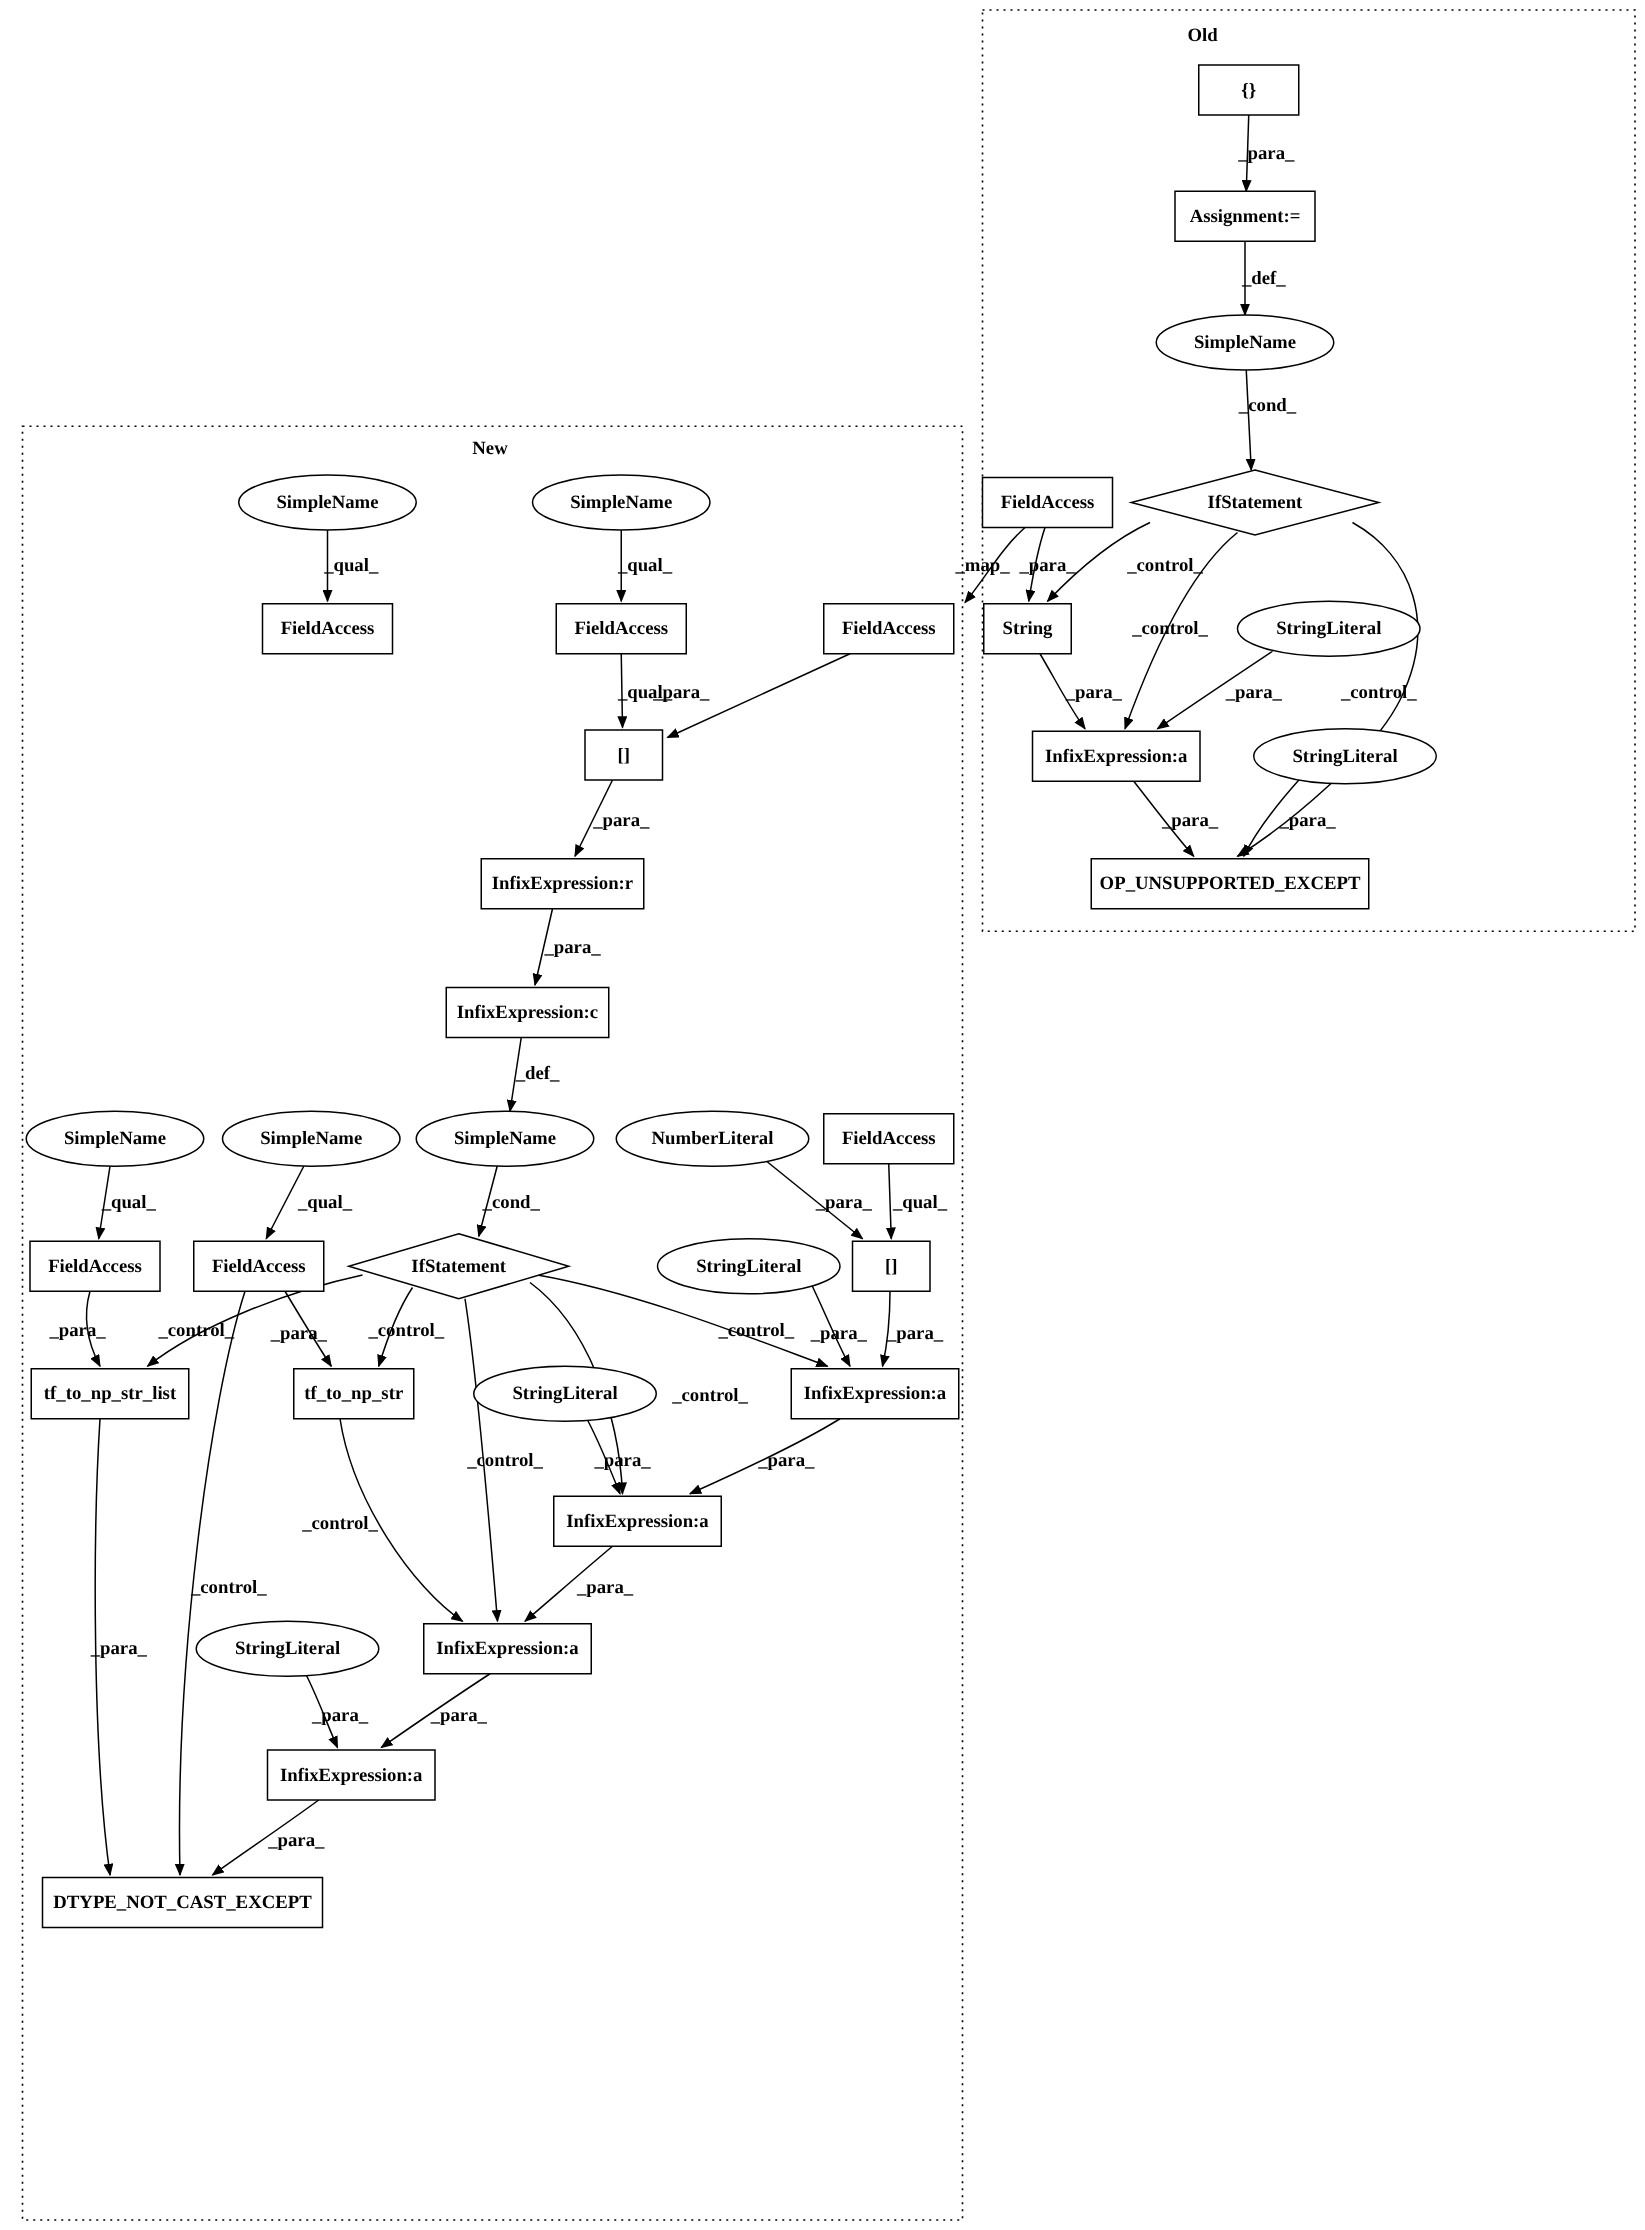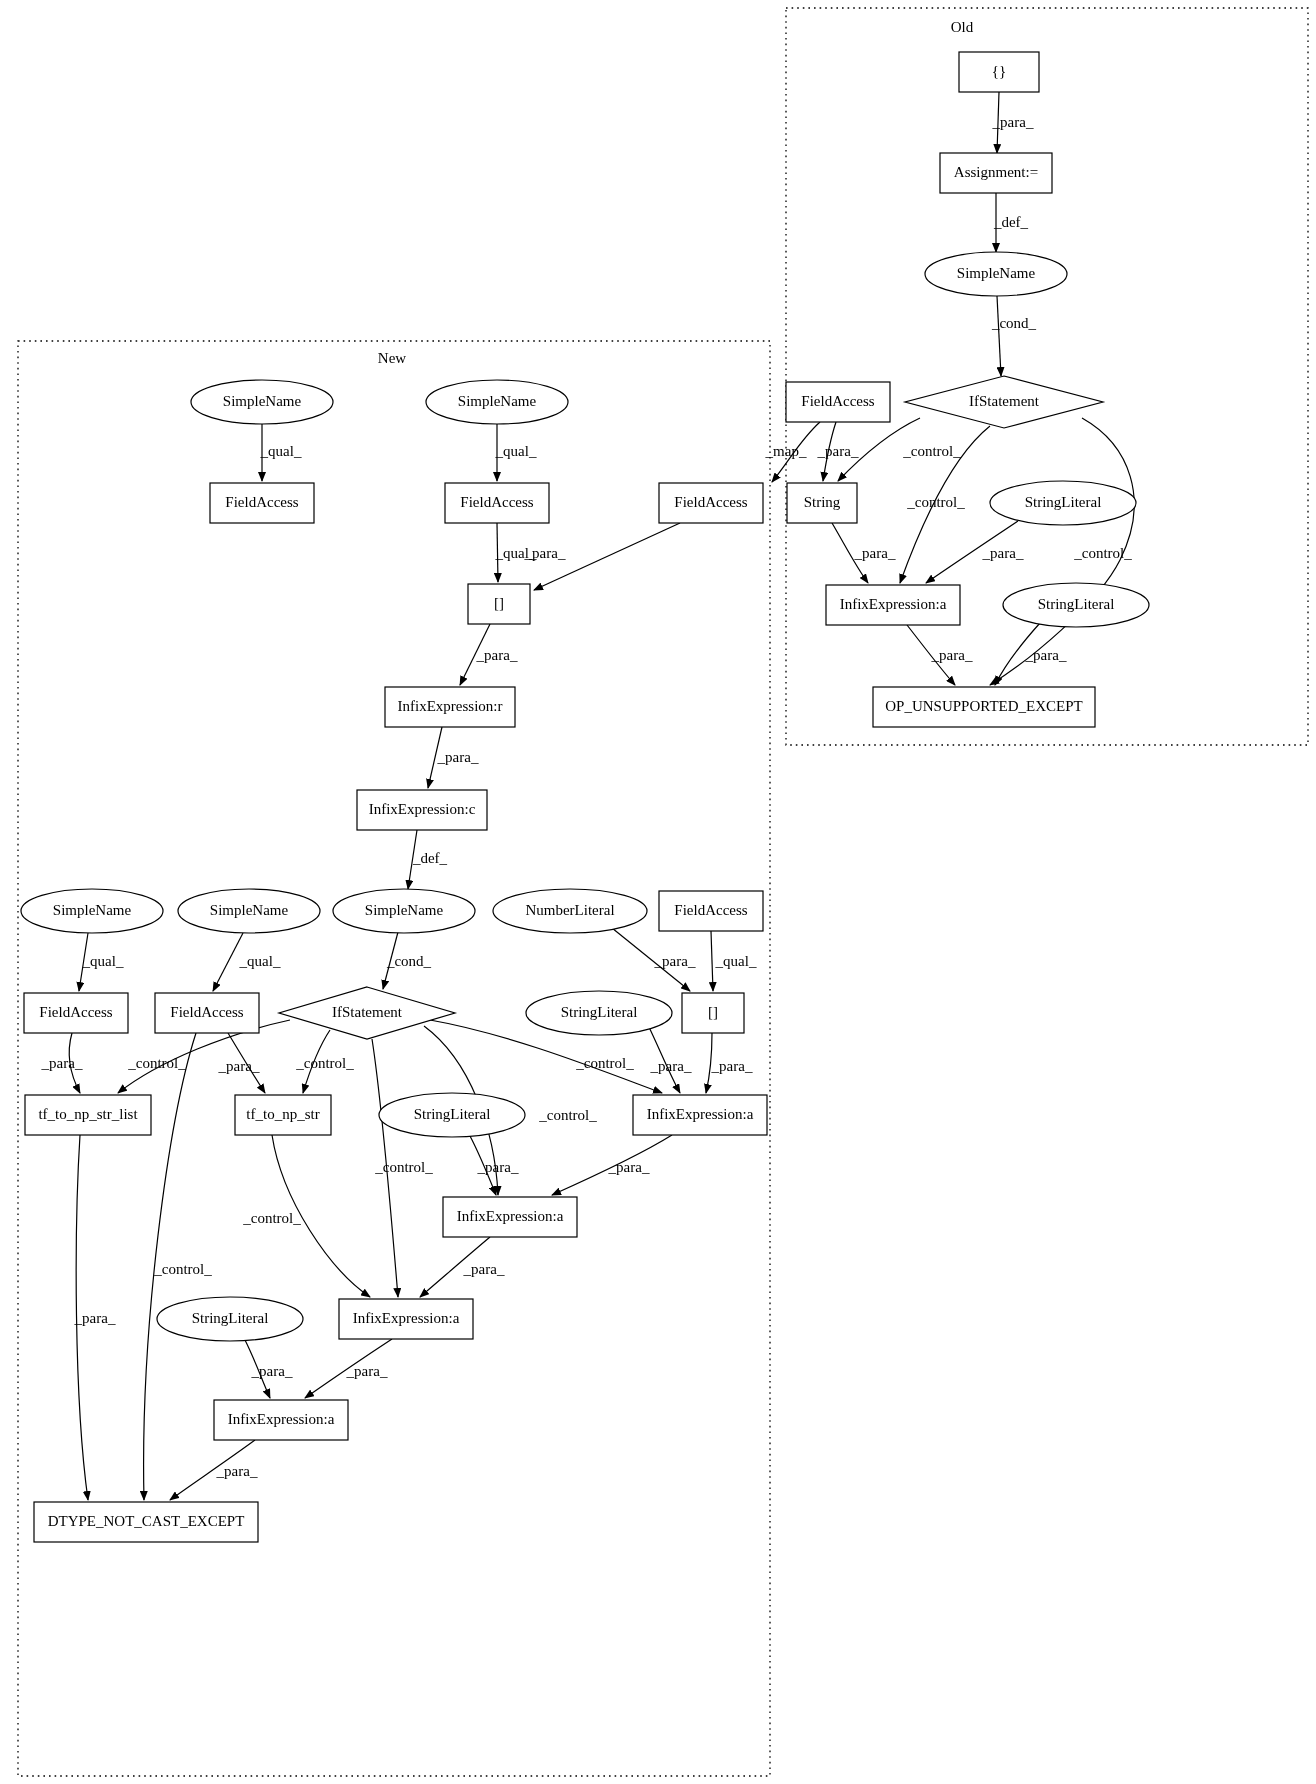--- a/index.html
+++ b/index.html
@@ -1,17 +1,17 @@
 <!DOCTYPE html>
 <html><head>
 <meta charset="utf-8">
 <style>
   html,body{margin:0;padding:0;background:#ffffff;}
   #stage{position:relative;width:1316px;height:1784px;background:#fff;
-         font-family:"Liberation Serif","DejaVu Serif",serif;}
+         font-family:"Liberation Serif","DejaVu Serif",serif;font-weight:bold;}
   svg{position:absolute;left:0;top:0;width:1316px;height:1784px;}
   .node-shape{fill:#ffffff;stroke:#000000;stroke-width:1.2;}
   .edge{fill:none;stroke:#000000;stroke-width:1.2;}
   .cluster{fill:none;stroke:#000000;stroke-width:1.3;stroke-dasharray:1.6 4;}
   text{font-family:"Liberation Serif","DejaVu Serif",serif;fill:#000;}
   .nodelabel{font-size:15px;text-anchor:middle;dominant-baseline:middle;}
   .edgelabel{font-size:15px;text-anchor:middle;dominant-baseline:middle;}
   .clusterlabel{font-size:15px;text-anchor:middle;dominant-baseline:middle;}
 </style>
 </head>

